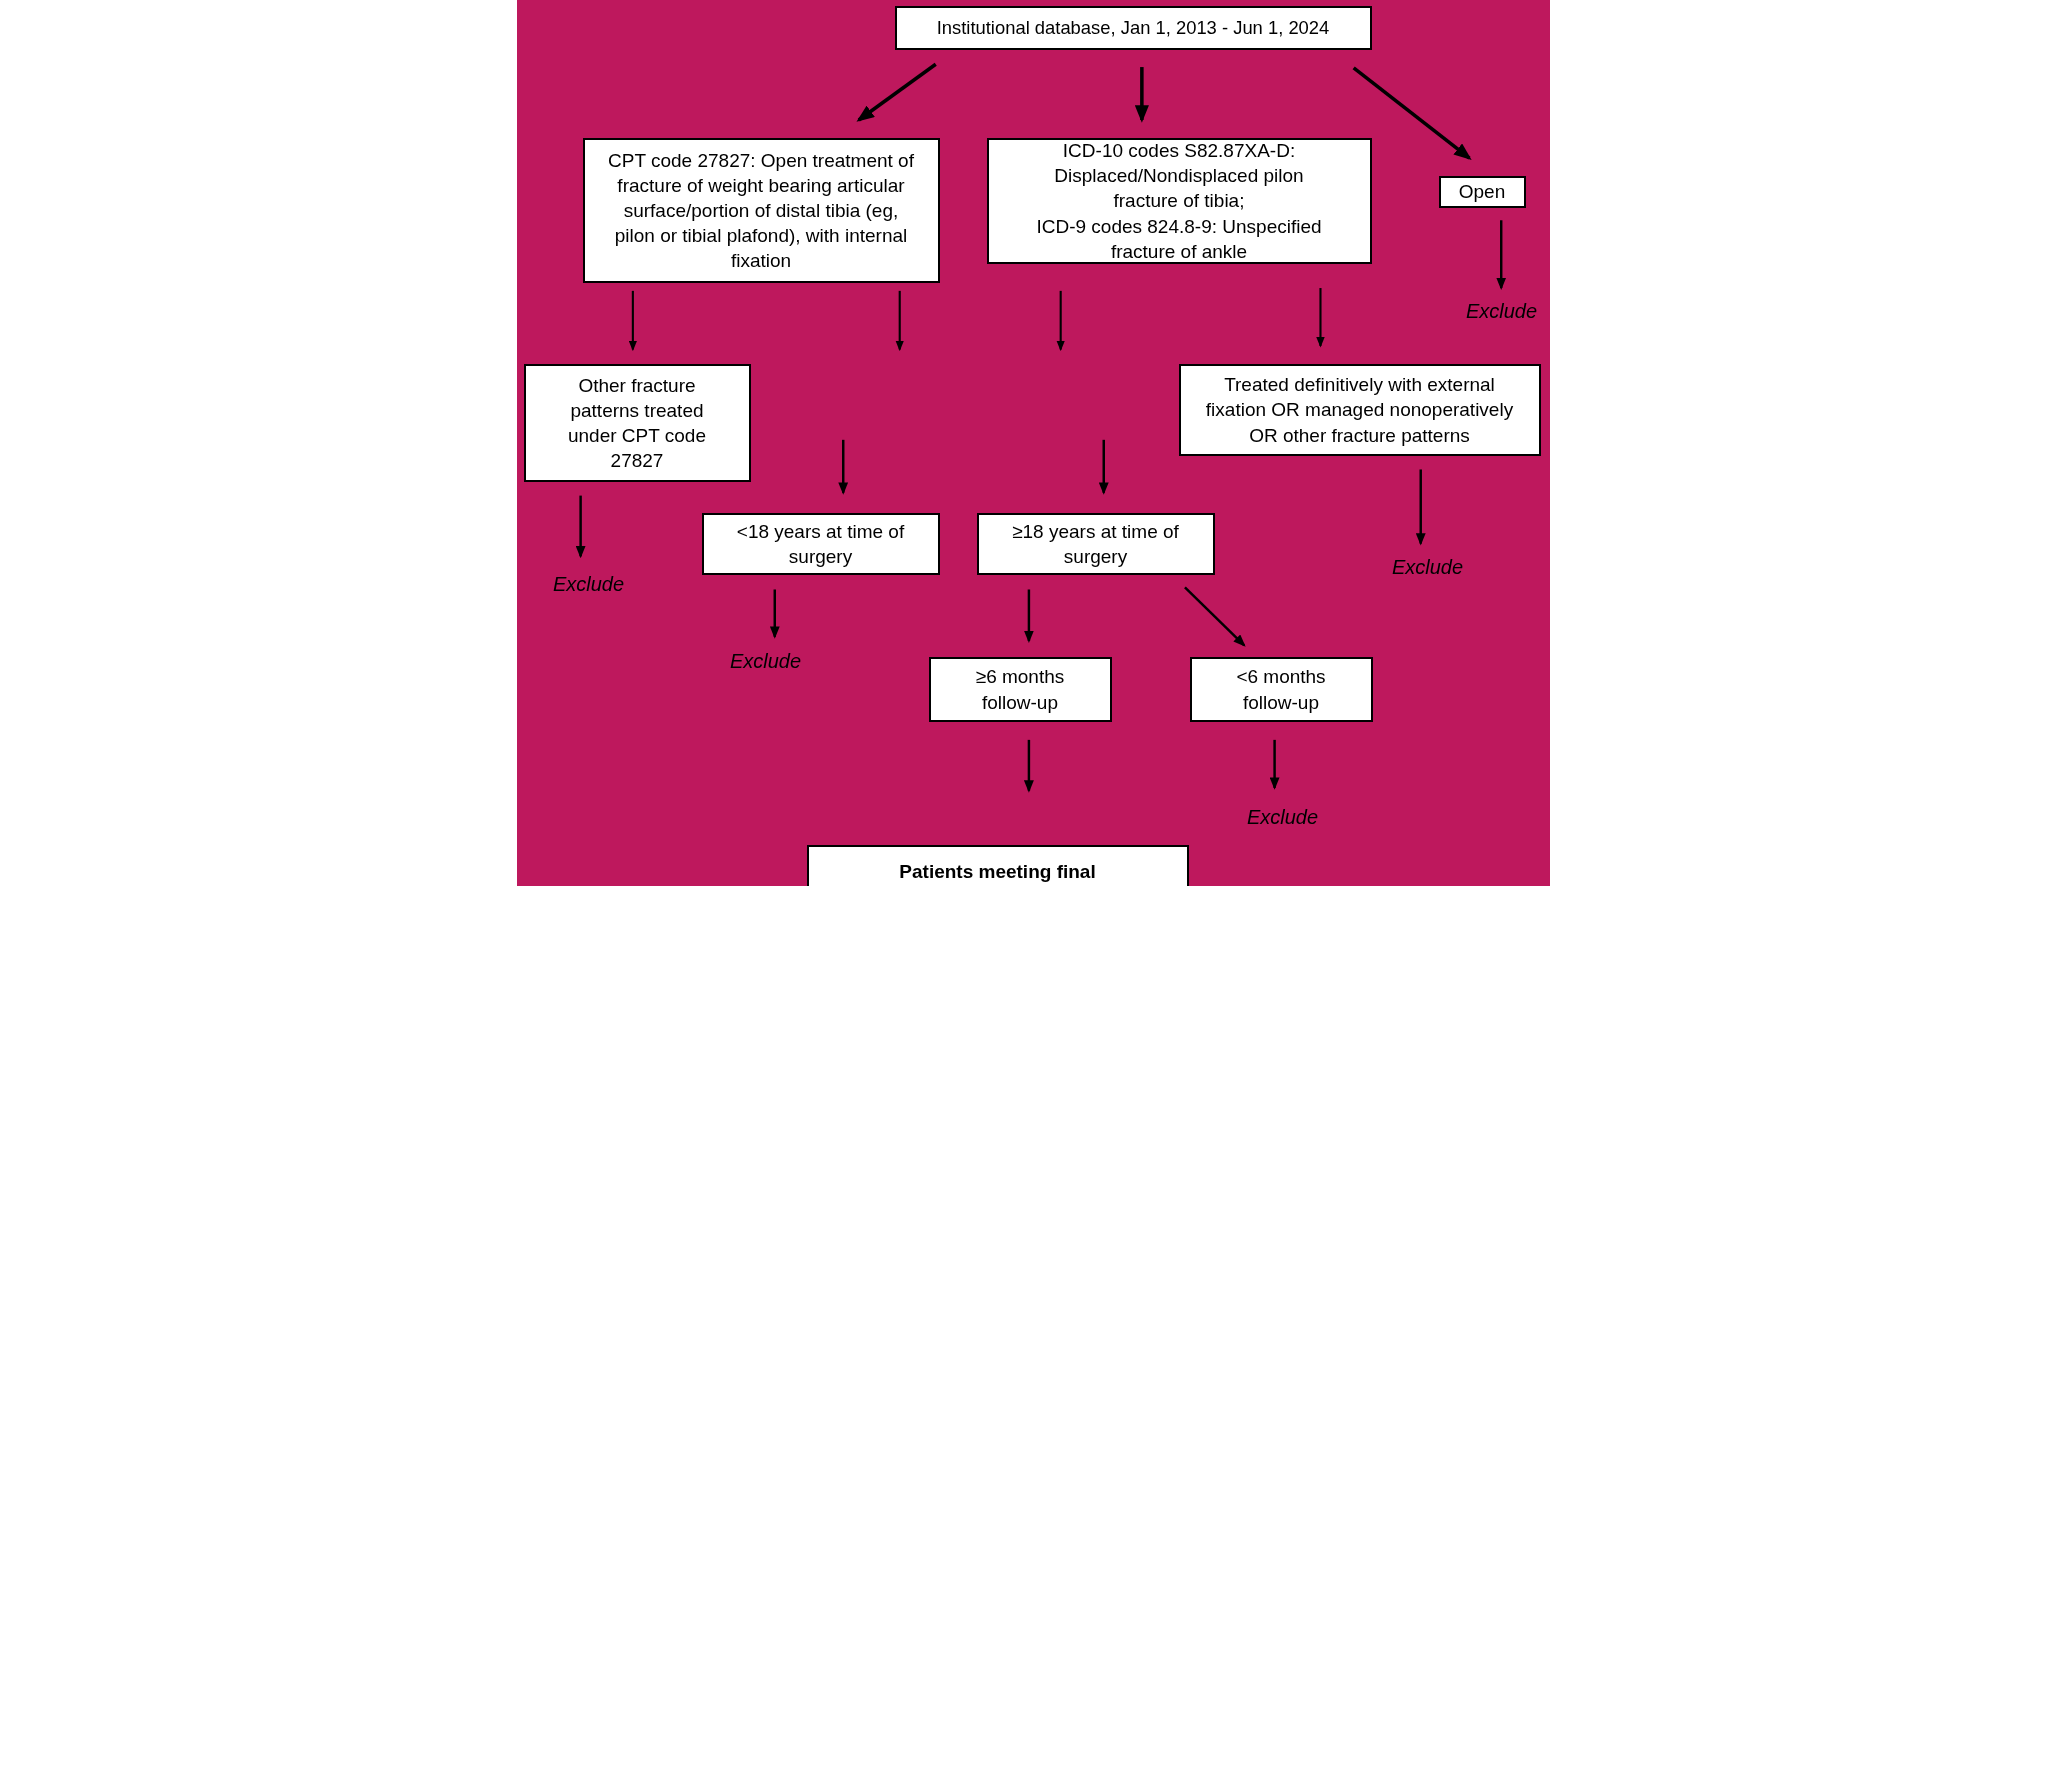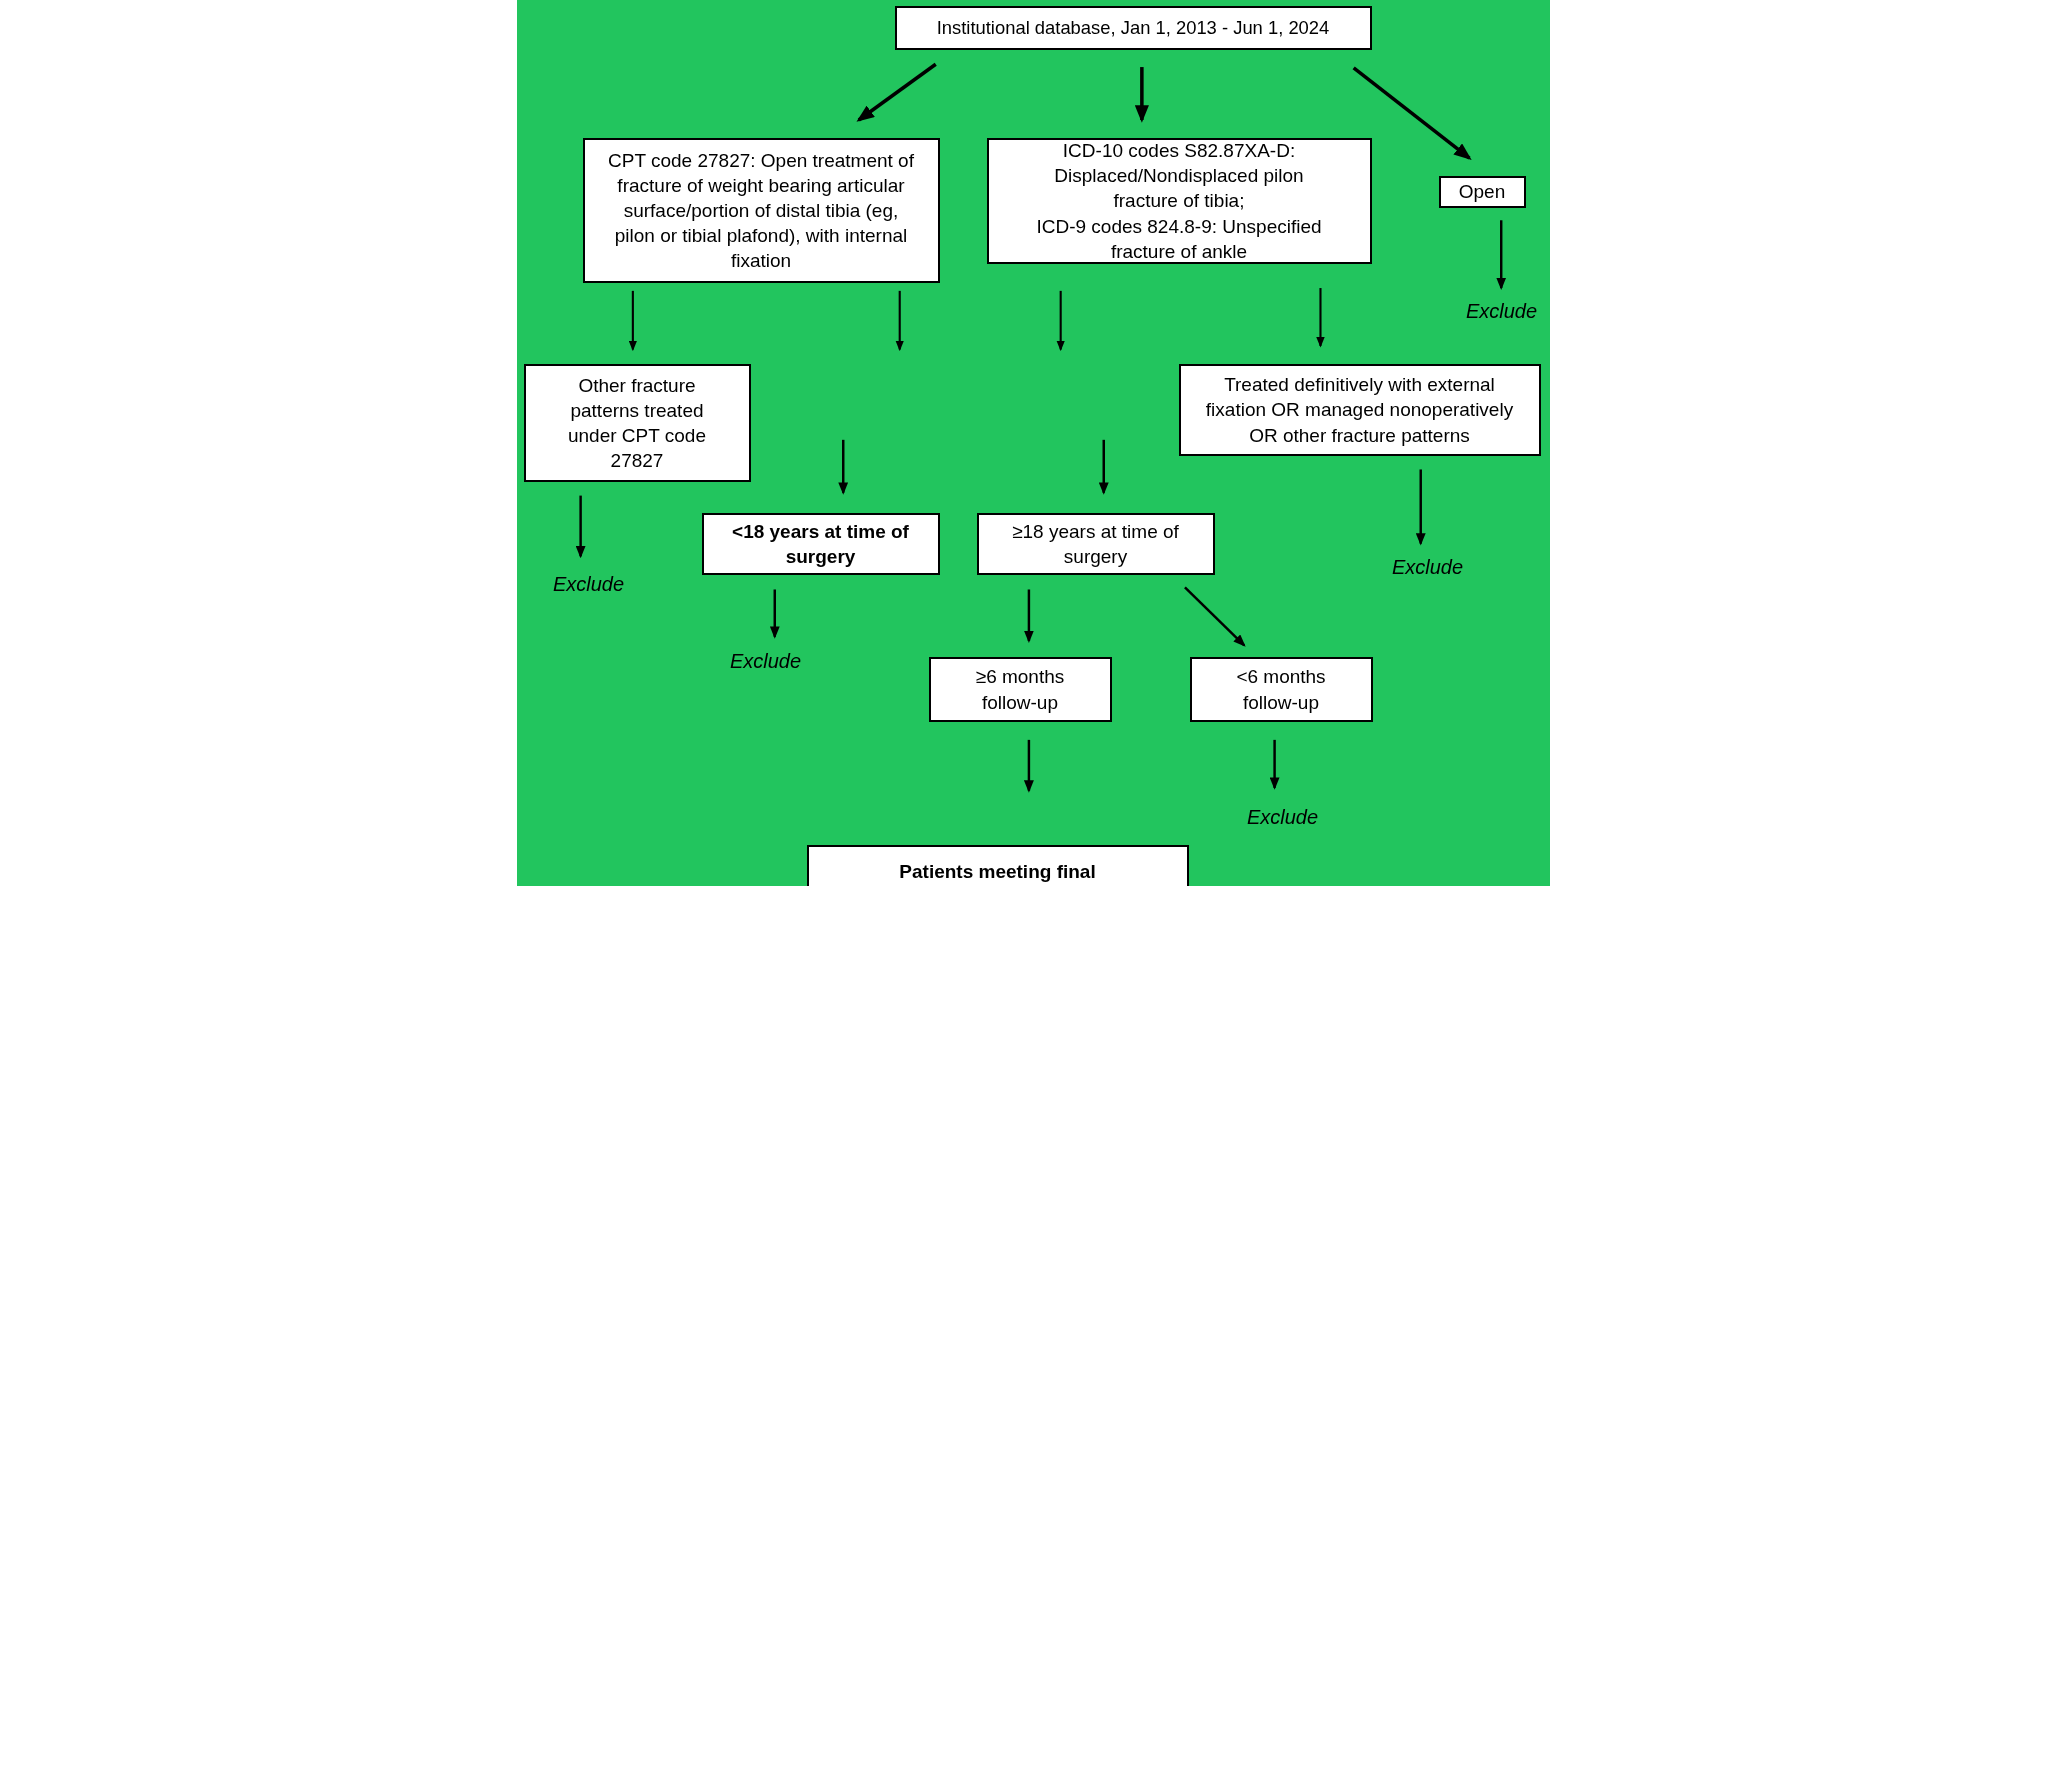--- a/index.html
+++ b/index.html
@@ -1,19 +1,19 @@
 <!DOCTYPE html>
 <html style="font-size:11.3px"><head>
 <meta charset="utf-8">
 <style>
   html,body{margin:0;padding:0;background:#ffffff;}
   .canvas{
     position:relative;
     width:1033px;height:886px;
-    background:#22c55e;
+    background:#be185d;
     font-family:"Liberation Sans", sans-serif;
     color:#000;
     margin:0 auto;
   }
   .arrows{position:absolute;left:0;top:0;width:1033px;height:886px;pointer-events:none;}
   .n{
     position:absolute;
     border:2.8px solid #000;
     background:#fff;
     display:flex;align-items:center;justify-content:center;
@@ -37,21 +37,21 @@
   }
   
   #n-db    {left:378px; top:6.4px;    width:477px; height:44px;}
   #n-db span{font-size:18.4px;}
   #n-cpt   {left:66px;  top:138px;  width:357px; height:145px;}
   #n-icd   {left:470px; top:138px;  width:385px; height:126px;}
   #n-other {left:922px;top:176px;  width:87px; height:32px;}
   #n-ofx   {left:7px;  top:364px;  width:227px; height:118px;}
   #n-pilon {left:290px; top:363px;  width:319px; height:64px;}
   #n-tre   {left:662px; top:364px;  width:362px; height:92px;}
-  #n-u18   {left:185px; top:513px;  width:238px; height:62px;font-weight:bold;}
+  #n-u18   {left:185px; top:513px;  width:238px; height:62px;}
   #n-a18   {left:460px; top:513px;  width:238px; height:62px;}
   #n-g6    {left:412px; top:657px;  width:183px; height:65px;}
   #n-l6    {left:673px; top:657px;  width:183px; height:65px;}
   #n-fin   {left:290px; top:801px; width:382px; height:78px;margin-top:44px;}
   #n-fin span{font-size:19px;}
   #e-other {left:985px;top:300px;}
   #e-ofx   {left:72px; top:573px;}
   #e-tre   {left:911px;top:556px;}
   #e-u18   {left:249px; top:650px;}
   #e-l6    {left:766px;top:806px;}

